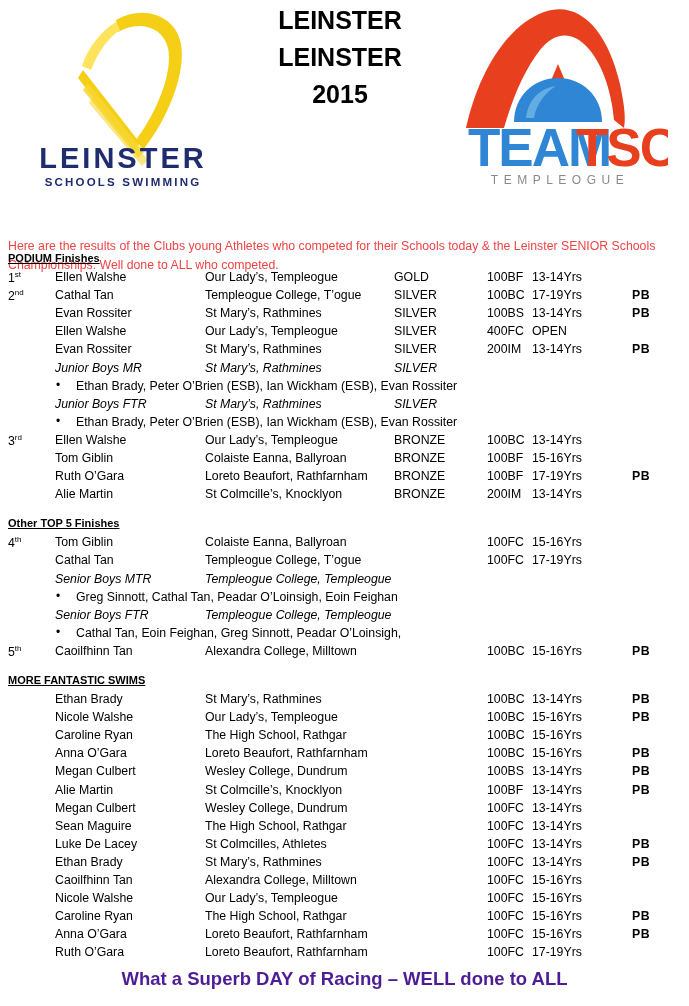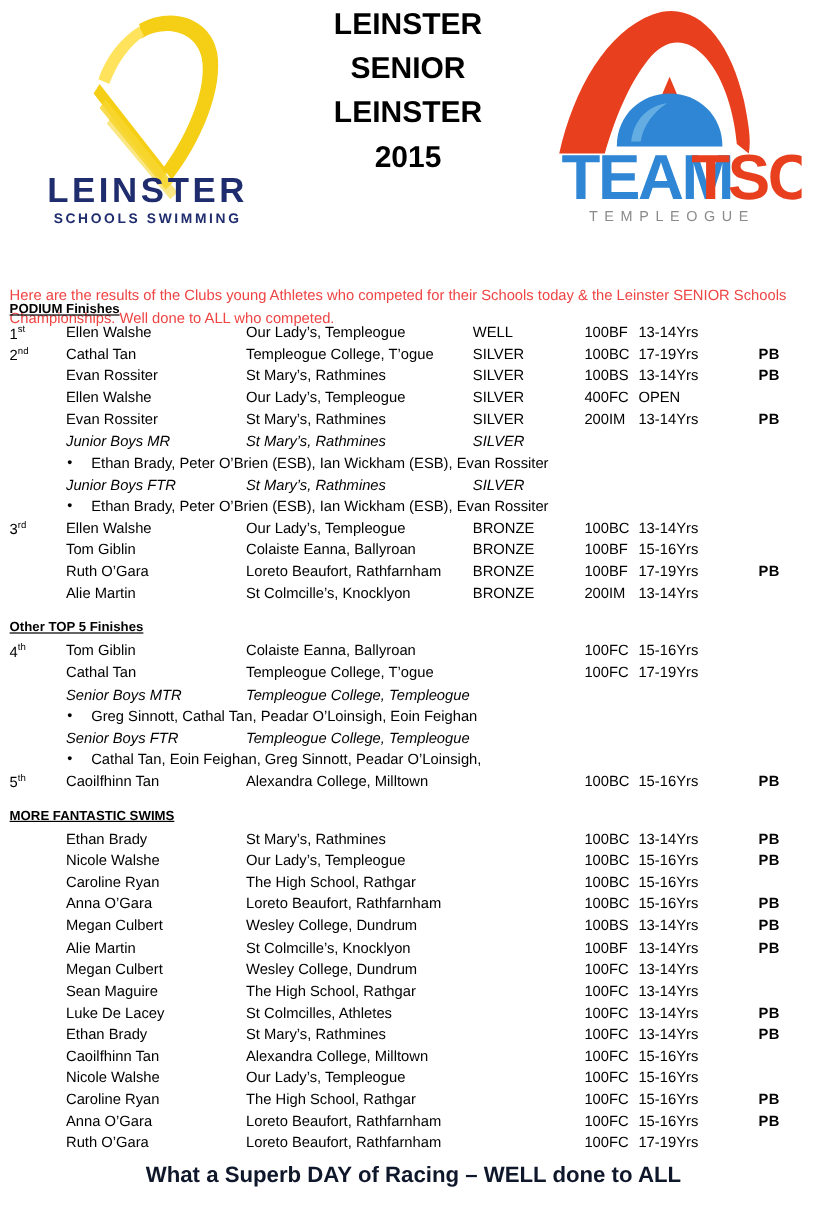--- a/index.html
+++ b/index.html
@@ -112,21 +112,21 @@
   sup.ord { font-size: 8px; vertical-align: super; }
 
   .footer {
     position: absolute;
     left: 0;
     top: 968px;
     width: 689px;
     text-align: center;
     font-size: 18.5px;
     font-weight: bold;
-    color: #0f172a;
+    color: #4c1d95;
   }
 </style>
 </head>
 <body>
 
 <div class="header">
 
   <div class="logo-leinster">
     <svg width="230" height="196" viewBox="0 0 230 196" xmlns="http://www.w3.org/2000/svg">
       <path d="M108 20 C136 4 168 16 173 44 C178 74 160 118 135 150 L128 140 C150 110 165 72 160 48 C155 26 130 20 110 32 Z" fill="#F5CE16"></path>
@@ -134,21 +134,20 @@
       <path d="M75 70 L132 143 L126 150 L70 78 Z" fill="#F5CE16"></path>
       <path d="M80 83 L136 152 L130 158 L75 90 Z" fill="#F7D62E" opacity="0.85"></path>
       <path d="M86 96 L140 160 L134 166 L81 103 Z" fill="#F7D62E" opacity="0.6"></path>
       <text x="115" y="168" font-family="Liberation Sans, sans-serif" font-size="29" font-weight="bold" fill="#1F2C6E" text-anchor="middle" letter-spacing="3">LEINSTER</text>
       <text x="115" y="186" font-family="Liberation Sans, sans-serif" font-size="11.5" font-weight="bold" fill="#1F2C6E" text-anchor="middle" letter-spacing="2.2">SCHOOLS SWIMMING</text>
     </svg>
   </div>
 
   <div class="title-block">
     <div class="title-line">LEINSTER</div>
-    <div class="title-line">SENIOR</div>
     <div class="title-line">LEINSTER</div>
     <div class="title-line">2015</div>
   </div>
 
   <div class="logo-tsc">
     <svg width="220" height="186" viewBox="0 0 220 186" xmlns="http://www.w3.org/2000/svg">
       <path d="M18 124 C30 70 58 22 96 8 C132 -5 160 28 172 80 C176 100 178 112 176 124 L166 116 C164 92 156 62 140 44 C124 26 106 28 92 46 C76 66 64 96 56 124 Z" fill="#E8401E"></path>
       <path d="M110 60 L132 112 L88 112 Z" fill="#E8401E"></path>
       <path d="M66 118 C66 92 86 74 110 74 C134 74 154 92 154 118 Z" fill="#2E86D4"></path>
       <path d="M78 114 C80 96 92 84 108 82 C98 88 88 100 86 114 Z" fill="#63ADE3"></path>
@@ -160,21 +159,21 @@
 </div>
 
 <div class="intro">Here are the results of the Clubs young Athletes who competed for their Schools today &amp; the Leinster SENIOR Schools Championships. Well done to ALL who competed.</div>
 
 <div id="results-root">
     <div class="section-head" style="top: 252px;">PODIUM Finishes</div>
     <div class="row" style="top: 270px;">
       <span class="c-rank">1<sup class="ord">st</sup></span>
       <span class="c-name">Ellen Walshe</span>
       <span class="c-school">Our Lady’s, Templeogue</span>
-      <span class="c-medal">WELL</span>
+      <span class="c-medal">GOLD</span>
       <span class="c-event">100BF</span>
       <span class="c-age">13-14Yrs</span>
     </div>
     <div class="row" style="top: 288.1px;">
       <span class="c-rank">2<sup class="ord">nd</sup></span>
       <span class="c-name">Cathal Tan</span>
       <span class="c-school">Templeogue College, T’ogue</span>
       <span class="c-medal">SILVER</span>
       <span class="c-event">100BC</span>
       <span class="c-age">17-19Yrs</span>

